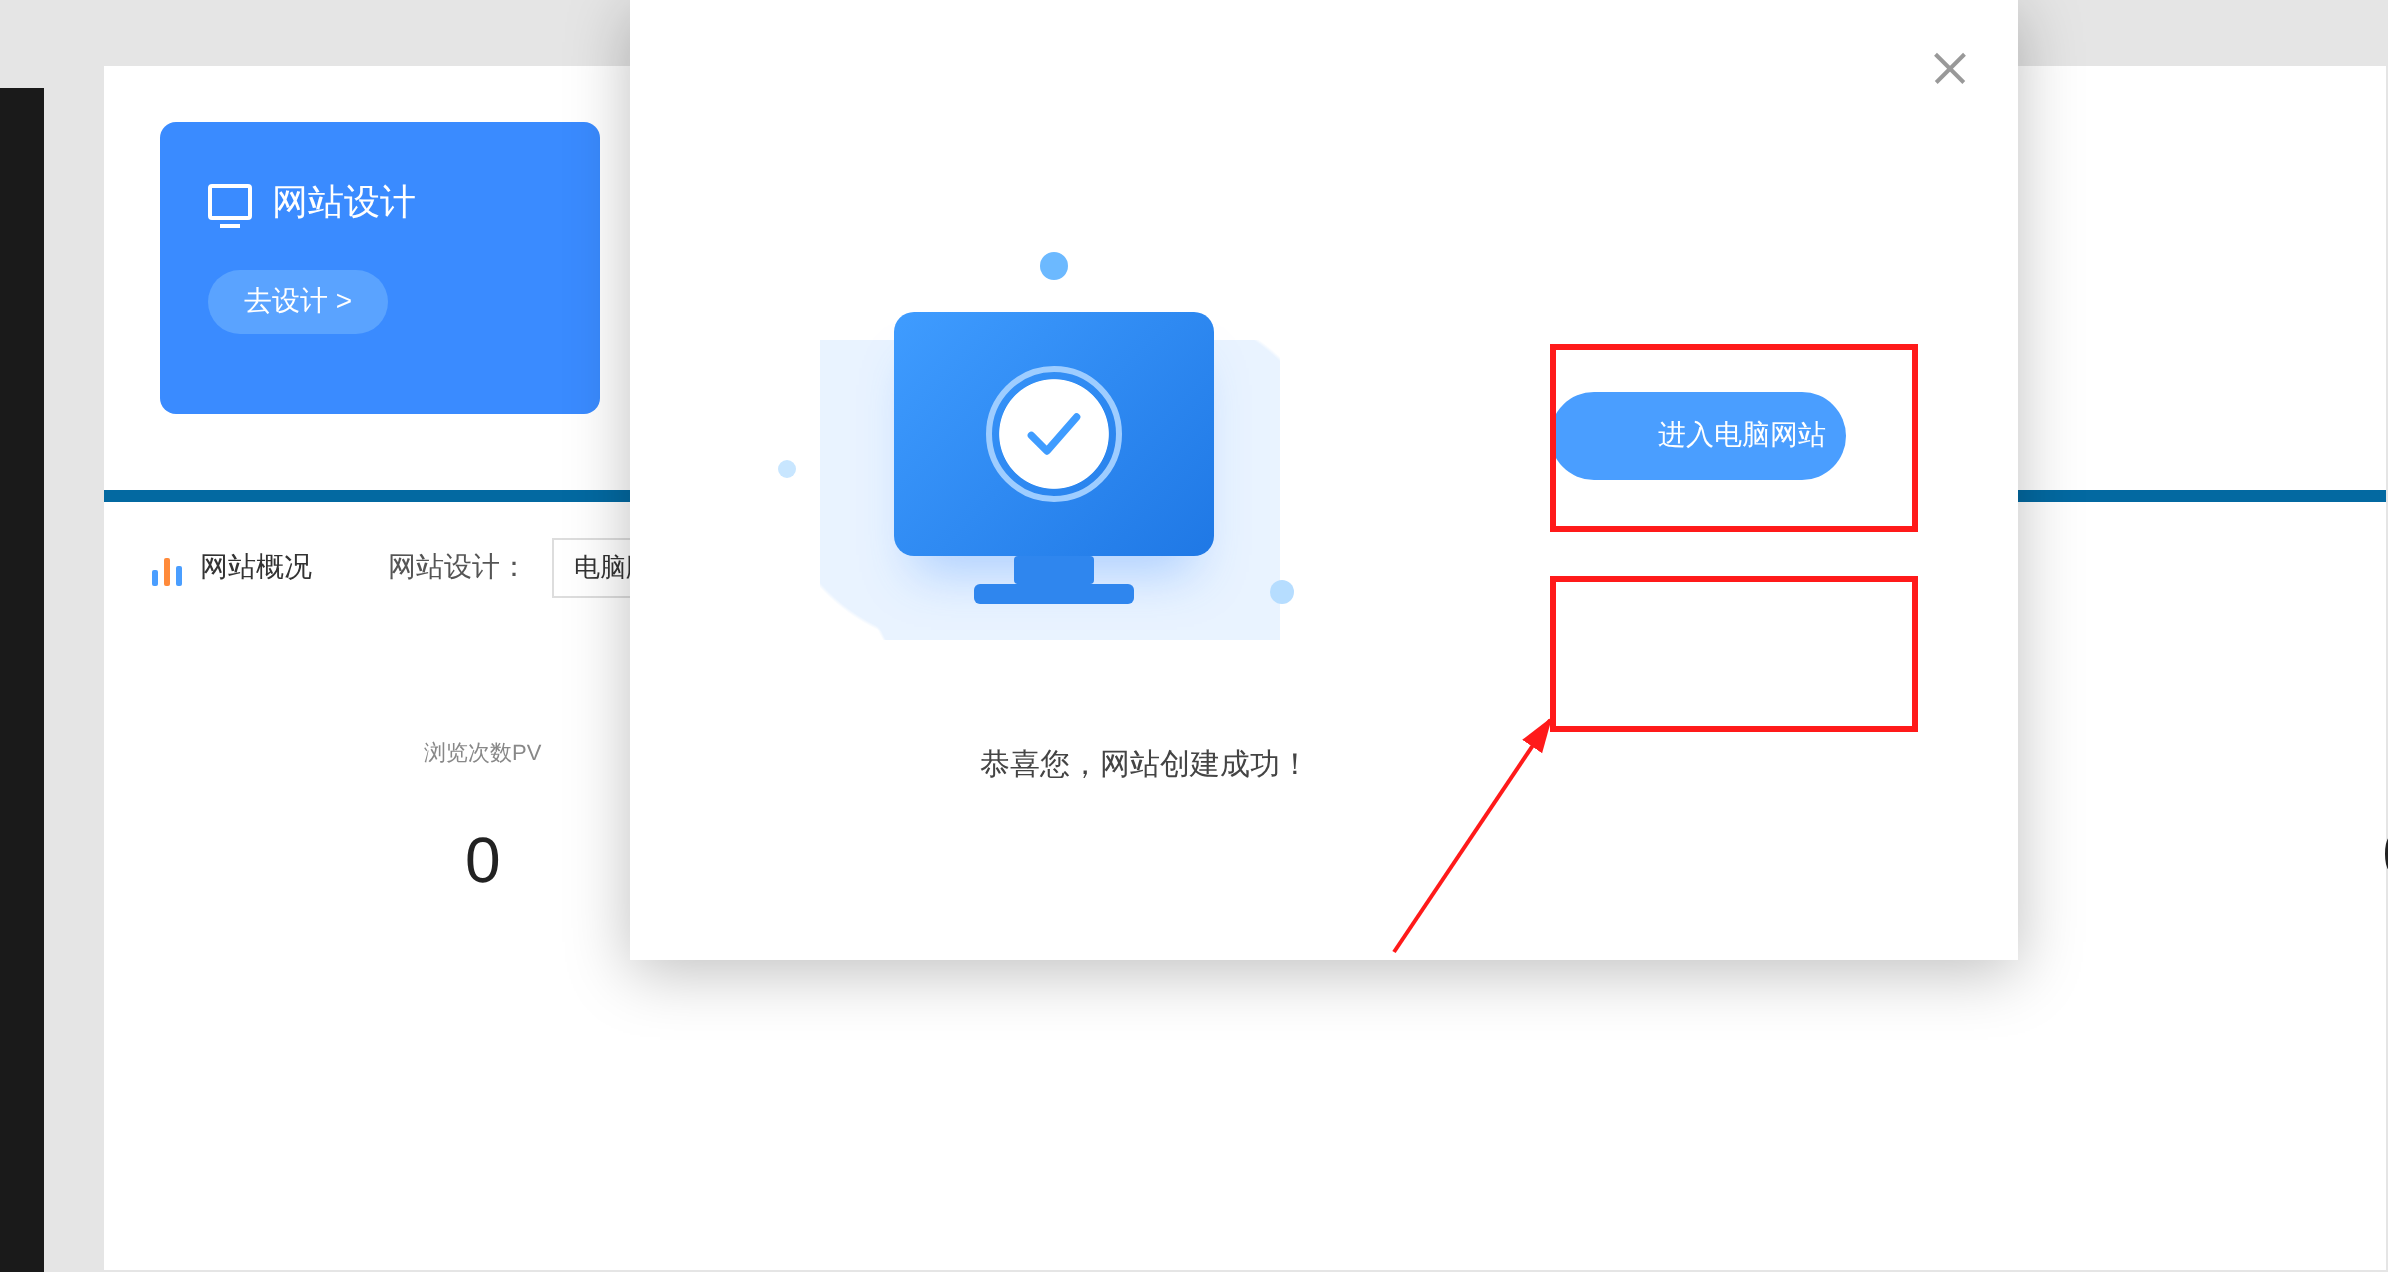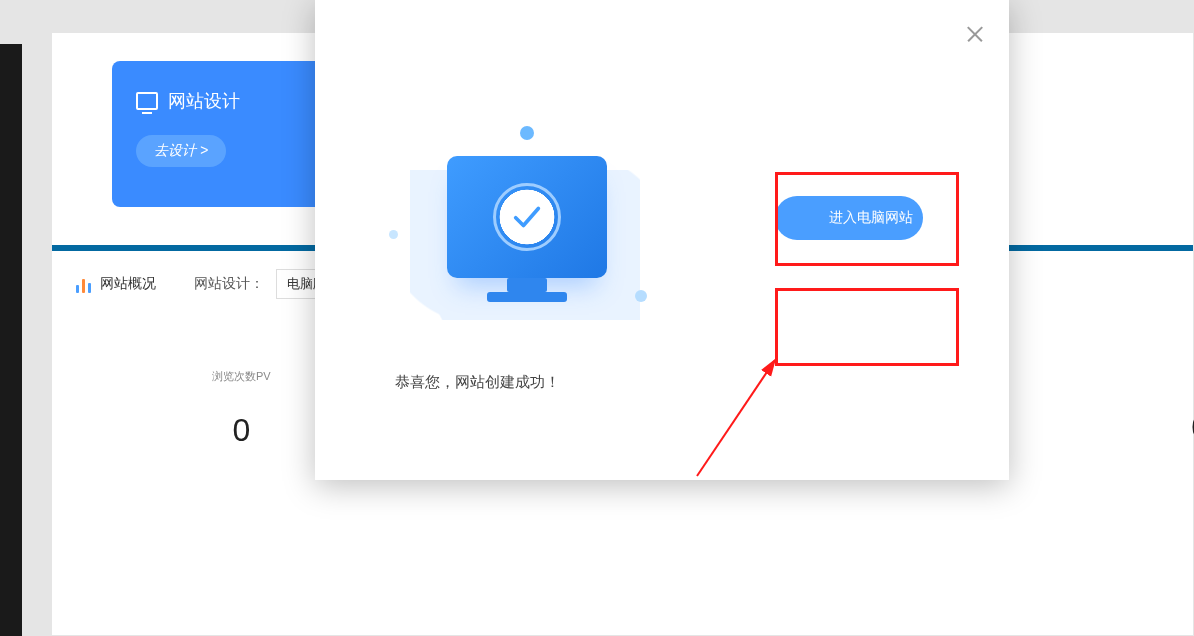--- a/index.html
+++ b/index.html
@@ -24,21 +24,20 @@
       border: 1px solid #e5e5e5;
     }
     .design-card {
       position: absolute;
       left: 28px; top: 28px;
       width: 220px; height: 146px;
       background: #3a8bff;
       border-radius: 8px;
       padding: 28px 24px;
       color: #fff;
-      margin-left: 32px;
     }
     .design-card .title-row { display: flex; align-items: center; gap: 10px; font-size: 18px; }
     .design-card .monitor-icon {
       width: 22px; height: 18px;
       border: 2px solid #fff; border-radius: 2px;
       position: relative;
     }
     .design-card .monitor-icon::after {
       content: ""; position: absolute;
       left: 50%; transform: translateX(-50%);
@@ -47,21 +46,20 @@
     .design-card .go-btn {
       margin-top: 22px;
       display: inline-flex; align-items: center;
       background: #5aa3ff;
       color: #fff;
       border: none;
       border-radius: 20px;
       padding: 7px 18px;
       font-size: 14px;
       cursor: pointer;
-      font-style: italic;
     }
     .overview-section {
       position: absolute;
       left: 0; top: 212px;
       width: 100%; height: 392px;
       border-top: 6px solid #0369a1;
     }
     .overview-header {
       display: flex; align-items: center;
       gap: 38px;
@@ -166,21 +164,21 @@
       border-radius: 50%;
       background: radial-gradient(circle,#fff 62%, transparent 63%);
       border: 3px solid #9ecdff;
       display: flex; align-items: center; justify-content: center;
     }
     .check-badge svg { width: 34px; height: 34px; }
     .modal-caption {
       position: absolute;
       left: 80px; top: 373px;
       width: 260px;
-      text-align: left;
+      text-align: right;
       font-size: 15px;
       color: #444;
     }
     .modal-buttons {
       position: absolute;
       right: 86px; top: 196px;
       display: flex; flex-direction: column; gap: 48px;
     }
     .pill-btn {
       width: 148px; height: 44px;

